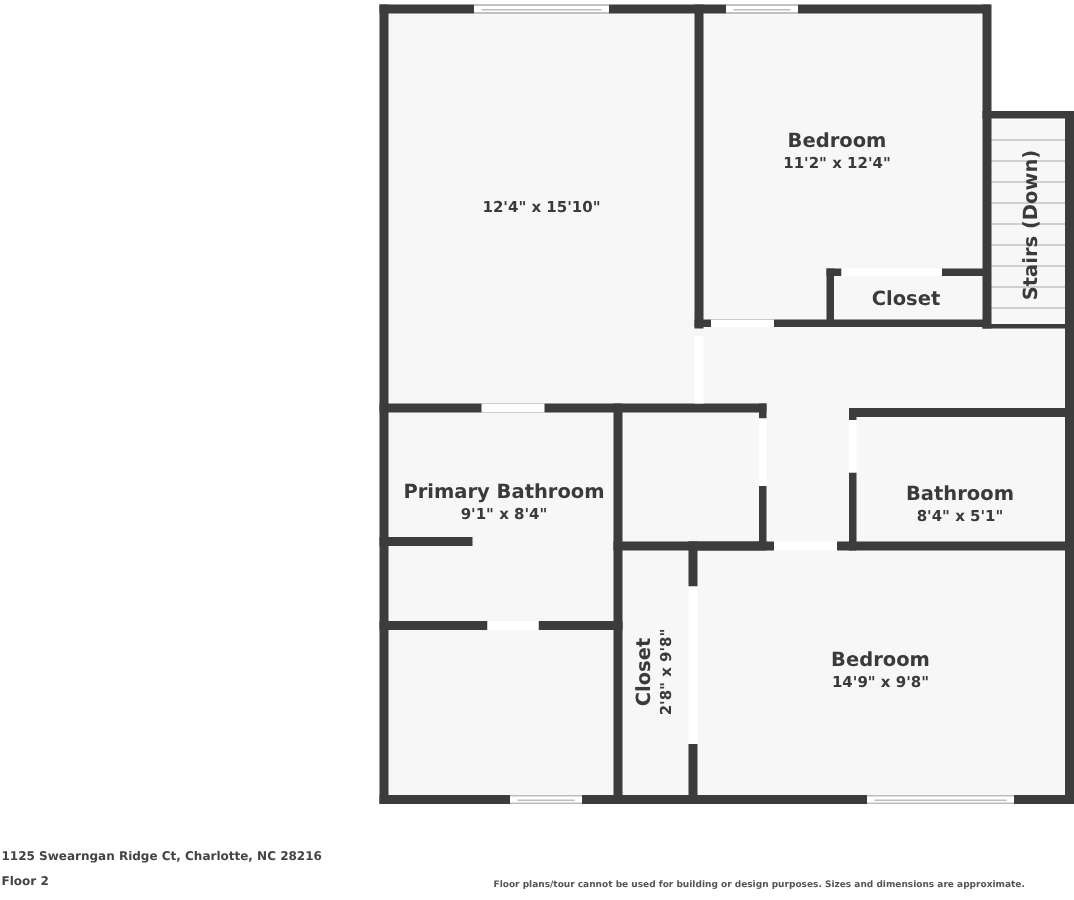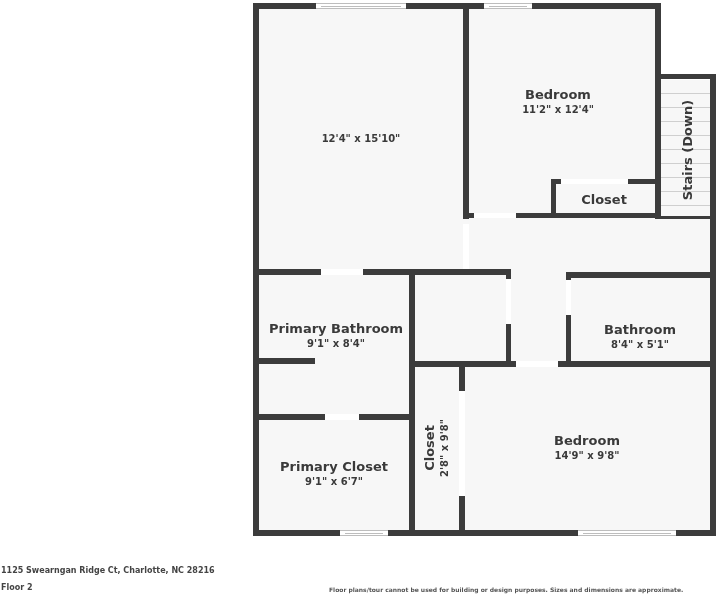--- a/index.html
+++ b/index.html
@@ -90,24 +90,20 @@
     <div class="name">Stairs (Down)</div>
   </div>
   <div class="label" style="left:336px;top:336px;">
     <div class="name">Primary Bathroom</div>
     <div class="dim">9'1" x 8'4"</div>
   </div>
   <div class="label" style="left:640px;top:337px;">
     <div class="name">Bathroom</div>
     <div class="dim">8'4" x 5'1"</div>
   </div>
-  <div class="label" style="left:334px;top:474px;">
-    <div class="name">Primary Closet</div>
-    <div class="dim">9'1" x 6'7"</div>
-  </div>
   <div class="label vlabel" style="left:437px;top:448px;">
     <div class="name">Closet</div>
     <div class="dim">2'8" x 9'8"</div>
   </div>
   <div class="label" style="left:587px;top:448px;">
     <div class="name">Bedroom</div>
     <div class="dim">14'9" x 9'8"</div>
   </div>
 </div>
 

